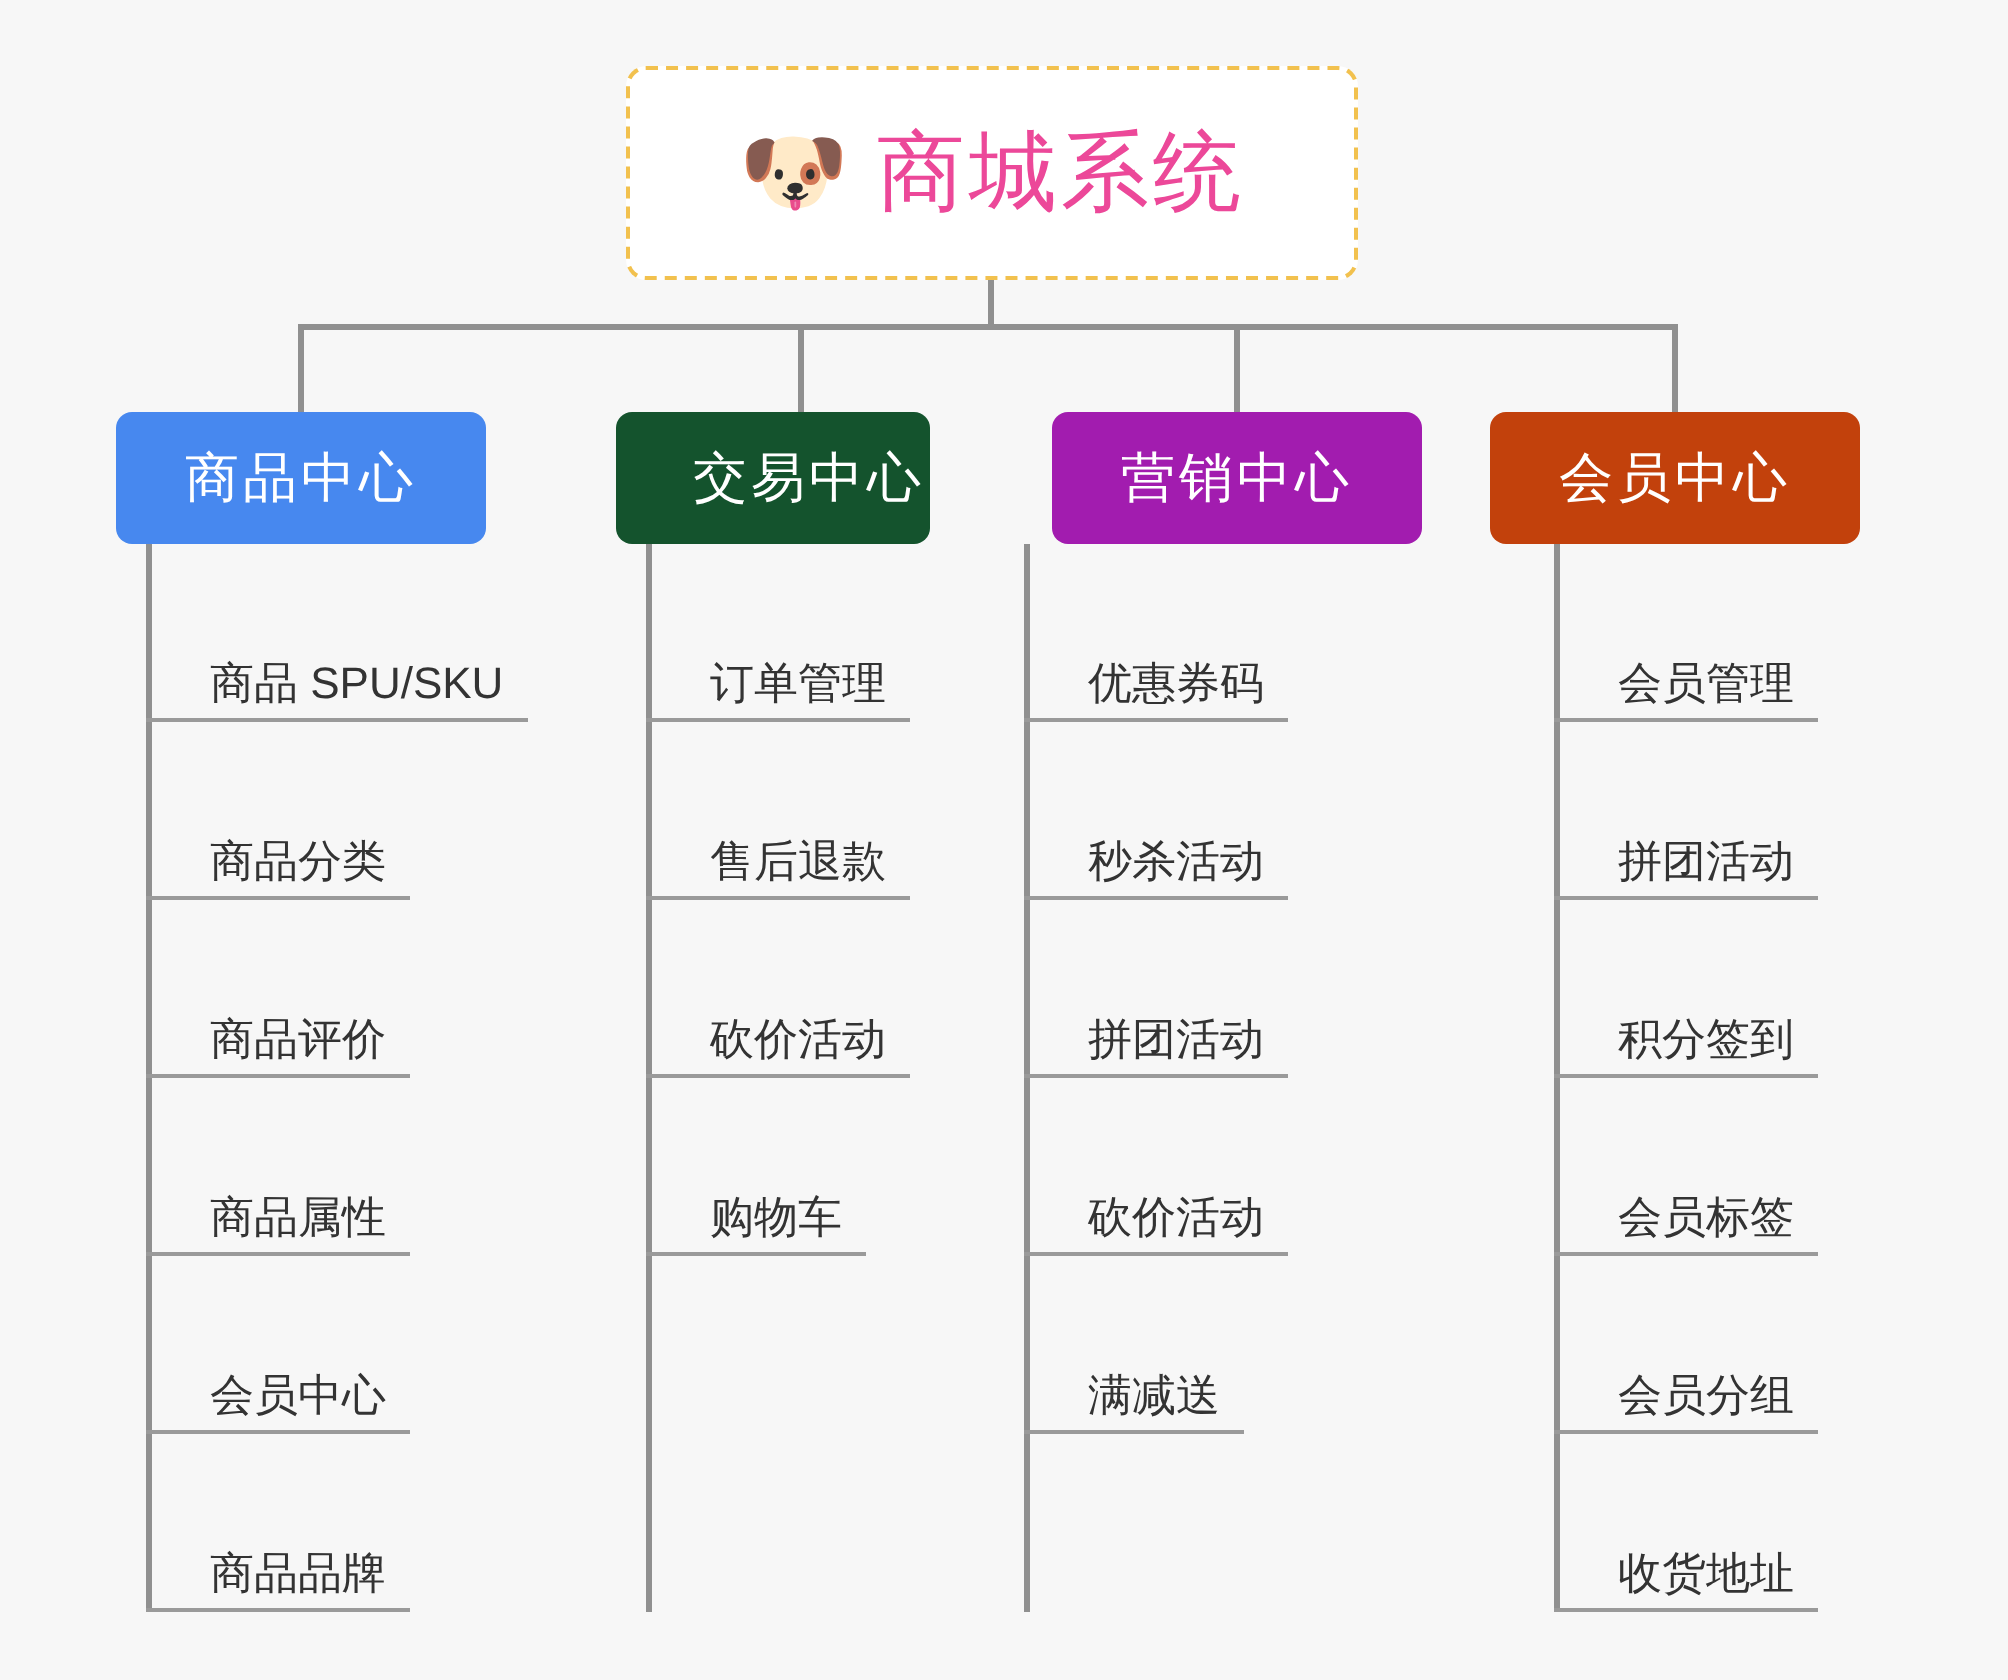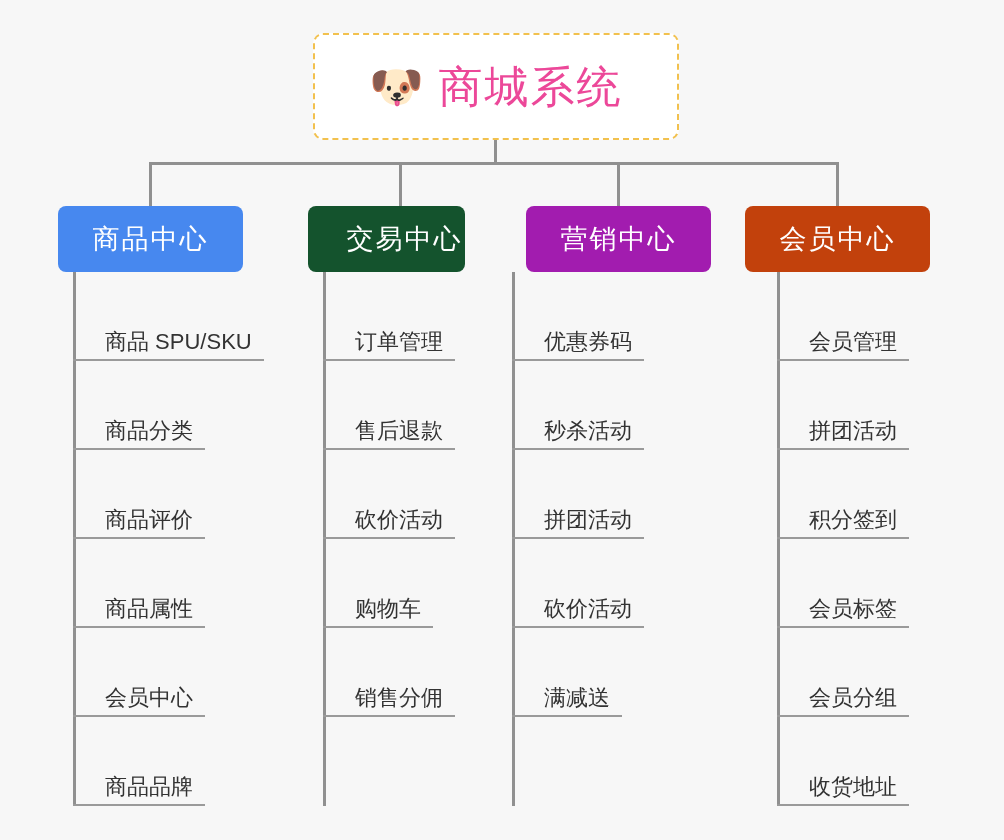--- a/index.html
+++ b/index.html
@@ -171,24 +171,20 @@
       <span class="leaf-rule" style="background: rgb(154, 154, 154); width: 132px;"></span>
     </div>
     <div class="leaf-item">
       <span class="leaf-label">砍价活动</span>
       <span class="leaf-rule" style="background: rgb(154, 154, 154); width: 132px;"></span>
     </div>
     <div class="leaf-item">
       <span class="leaf-label">购物车</span>
       <span class="leaf-rule" style="background: rgb(154, 154, 154); width: 110px;"></span>
     </div>
-    <div class="leaf-item">
-      <span class="leaf-label">销售分佣</span>
-      <span class="leaf-rule" style="background: rgb(154, 154, 154); width: 132px;"></span>
-    </div>
   </div>
 
   <div class="leaf-col" style="left:512px;">
     <div class="leaf-spine" style="background: rgb(144, 144, 144); height: 534px;"></div>
     <div class="leaf-item">
       <span class="leaf-label">优惠券码</span>
       <span class="leaf-rule" style="background: rgb(154, 154, 154); width: 132px;"></span>
     </div>
     <div class="leaf-item">
       <span class="leaf-label">秒杀活动</span>

